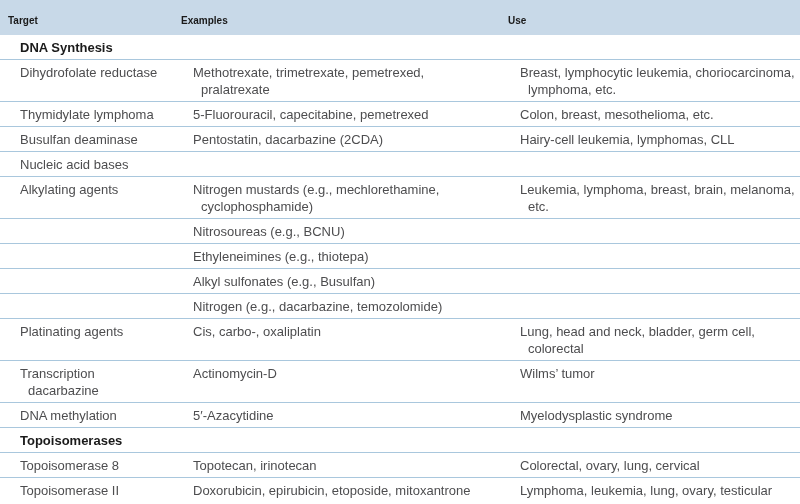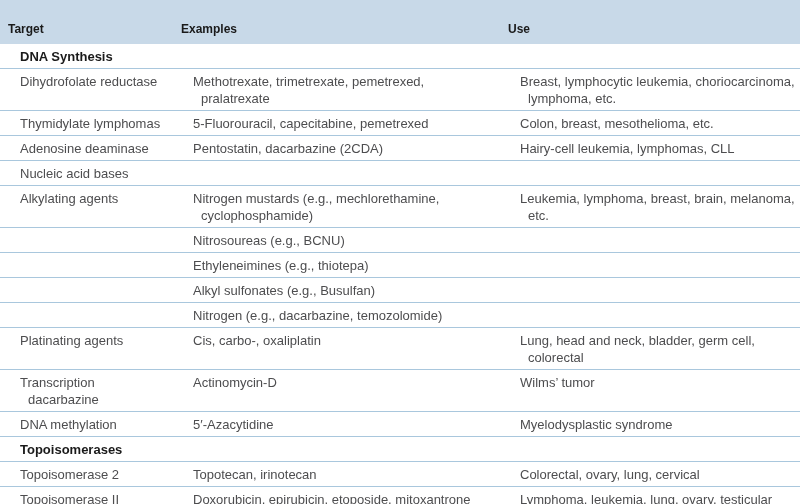--- a/index.html
+++ b/index.html
@@ -22,24 +22,24 @@
     width: 800px;
     border-collapse: collapse;
     table-layout: fixed;
   }
   col.c1 { width: 173px; }
   col.c2 { width: 327px; }
   col.c3 { width: 300px; }
   thead th {
     background: var(--header-bg);
     color: var(--heading-text);
-    font-size: 12px;
+    font-size: 10px;
     font-weight: bold;
     text-align: left;
-    padding: 21px 4px 6px 8px;
+    padding: 12px 4px 6px 8px;
     line-height: 17px;
   }
   tbody td {
     font-size: 13px;
     color: var(--body-text);
     vertical-align: top;
     padding: 4px 4px 3px 8px;
     line-height: 17px;
     border-bottom: 1px solid var(--row-divider);
   }
@@ -83,32 +83,32 @@
         </td>
         <td>
           <span class="hang">Methotrexate, trimetrexate, pemetrexed, pralatrexate</span>
         </td>
         <td>
           <span class="hang">Breast, lymphocytic leukemia, choriocarcinoma, lymphoma, etc.</span>
         </td>
       </tr>
       <tr>
         <td>
-          <span class="hang">Thymidylate lymphomas</span>
+          <span class="hang">Thymidylate lymphoma</span>
         </td>
         <td>
           <span class="hang">5-Fluorouracil, capecitabine, pemetrexed</span>
         </td>
         <td>
           <span class="hang">Colon, breast, mesothelioma, etc.</span>
         </td>
       </tr>
       <tr>
         <td>
-          <span class="hang">Adenosine deaminase</span>
+          <span class="hang">Busulfan deaminase</span>
         </td>
         <td>
           <span class="hang">Pentostatin, dacarbazine (2CDA)</span>
         </td>
         <td>
           <span class="hang">Hairy-cell leukemia, lymphomas, CLL</span>
         </td>
       </tr>
       <tr>
         <td>
@@ -209,21 +209,21 @@
           <span class="hang">Myelodysplastic syndrome</span>
         </td>
       </tr>
       <tr class="section-row">
         <td colspan="3">
           <span class="hang">Topoisomerases</span>
         </td>
       </tr>
       <tr>
         <td>
-          <span class="hang">Topoisomerase 2</span>
+          <span class="hang">Topoisomerase 8</span>
         </td>
         <td>
           <span class="hang">Topotecan, irinotecan</span>
         </td>
         <td>
           <span class="hang">Colorectal, ovary, lung, cervical</span>
         </td>
       </tr>
       <tr>
         <td>

